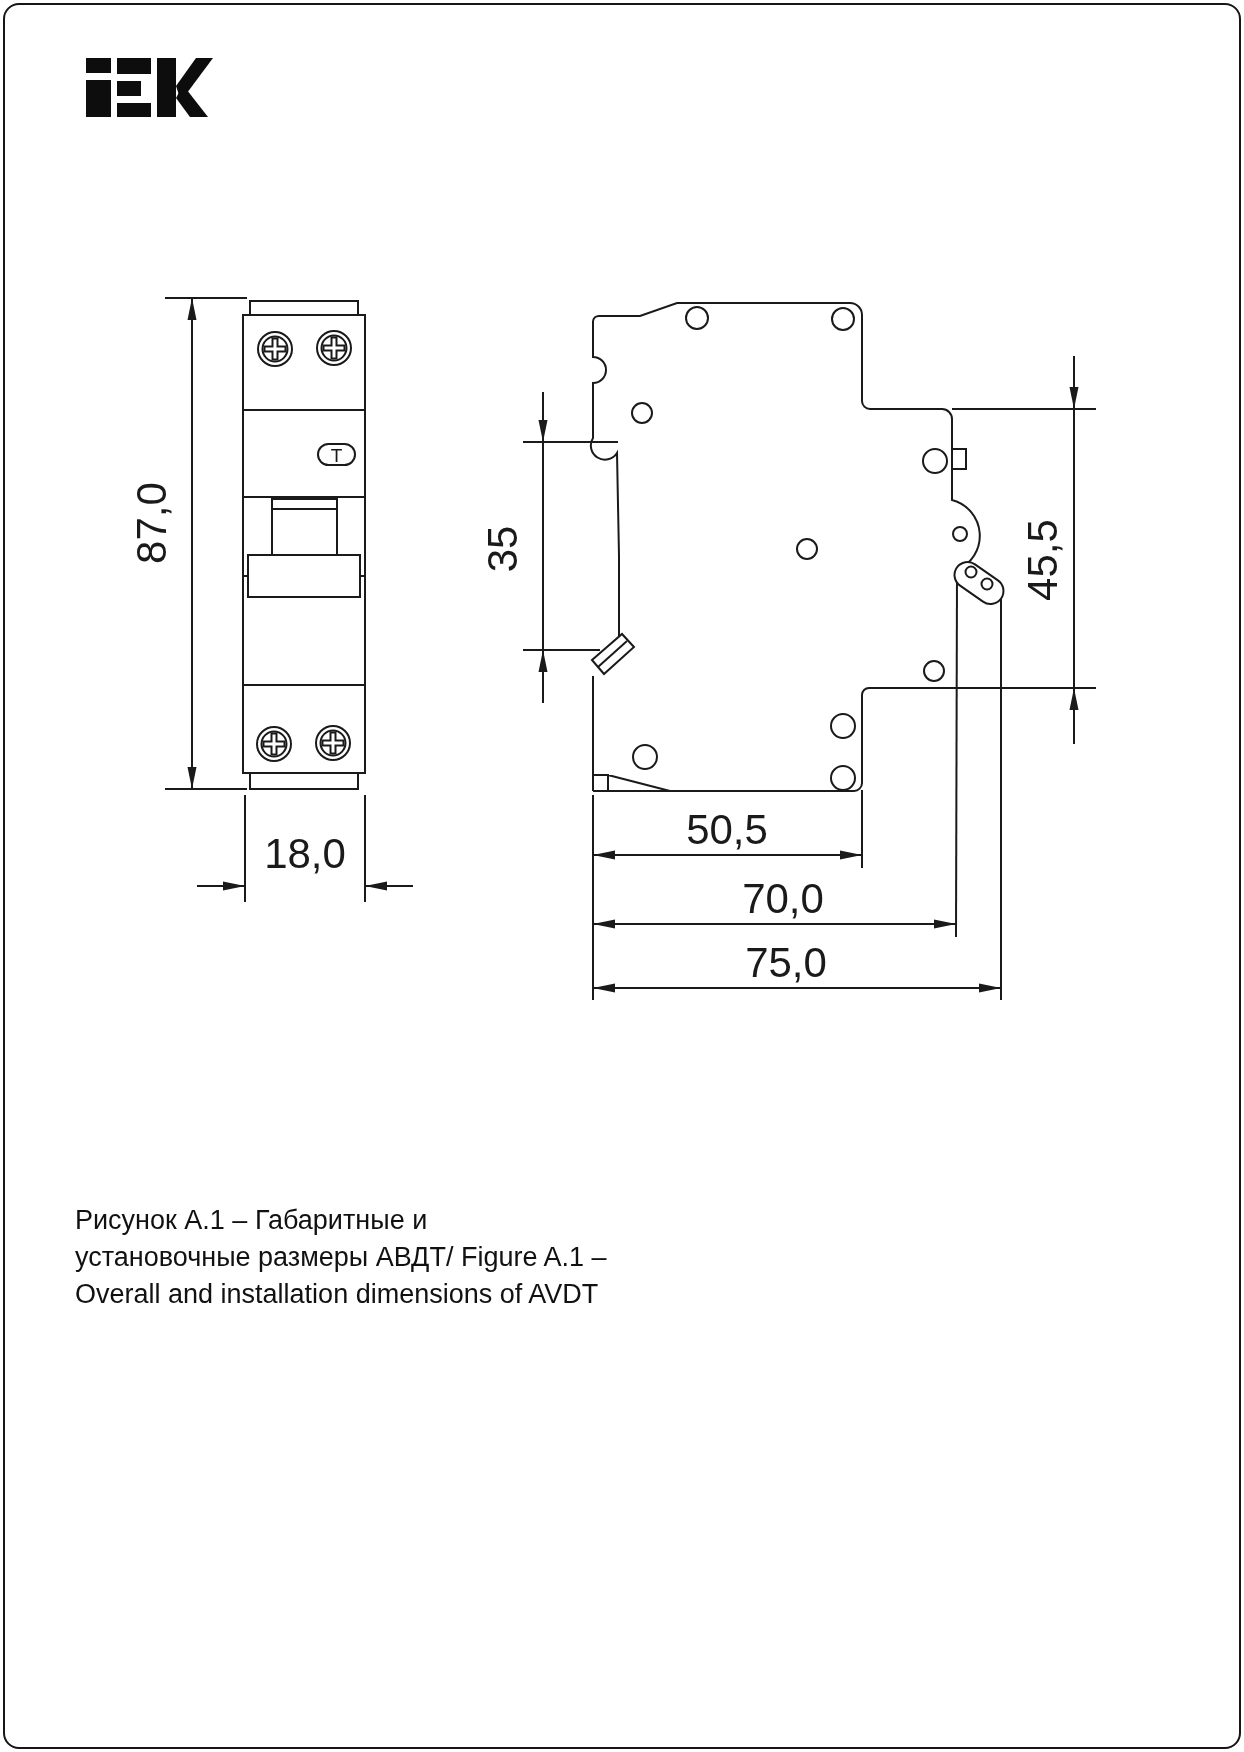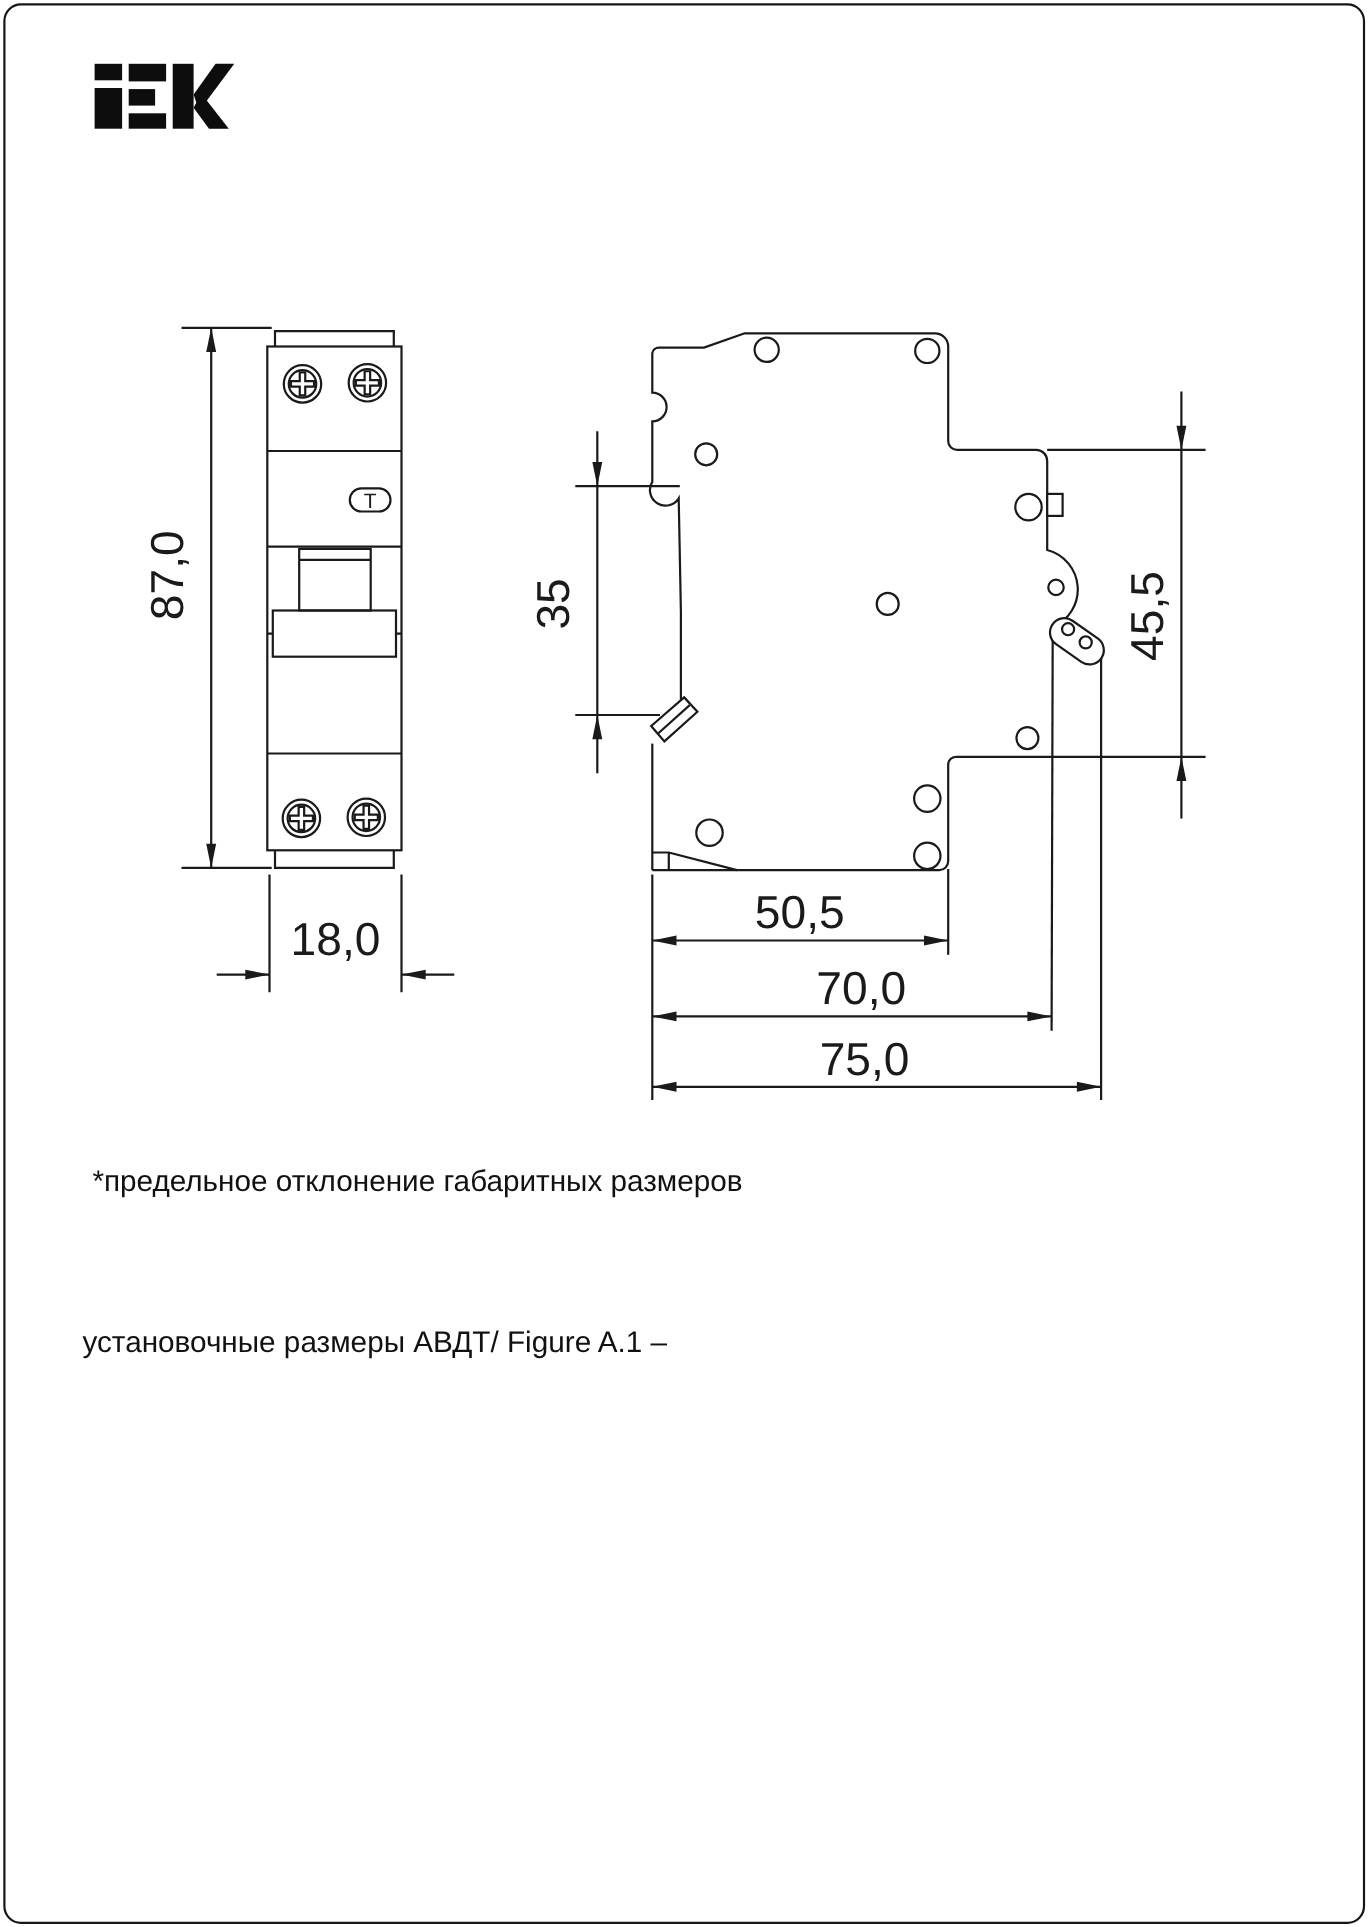--- a/index.html
+++ b/index.html
@@ -137,18 +137,19 @@
     <text class="dim" x="783" y="913">70,0</text>
 
     <path class="ln" d="M 593,988 L 1001,988"></path>
     <polygon class="ar" points="593,988 615,983.5 615,992.5"></polygon>
     <polygon class="ar" points="1001,988 979,983.5 979,992.5"></polygon>
     <text class="dim" x="786" y="977">75,0</text>
   </g>
 </svg>
 
 <div class="footnote">
-  <div>*предельное отклонение габаритных размеров</div>
 </div>
 
 <div class="caption">
+  <div>Рисунок А.1 – Габаритные и</div>
   <div>установочные размеры АВДТ/ Figure A.1 –</div>
+  <div>Overall and installation dimensions of AVDT</div>
 </div>
 
 </body></html>

